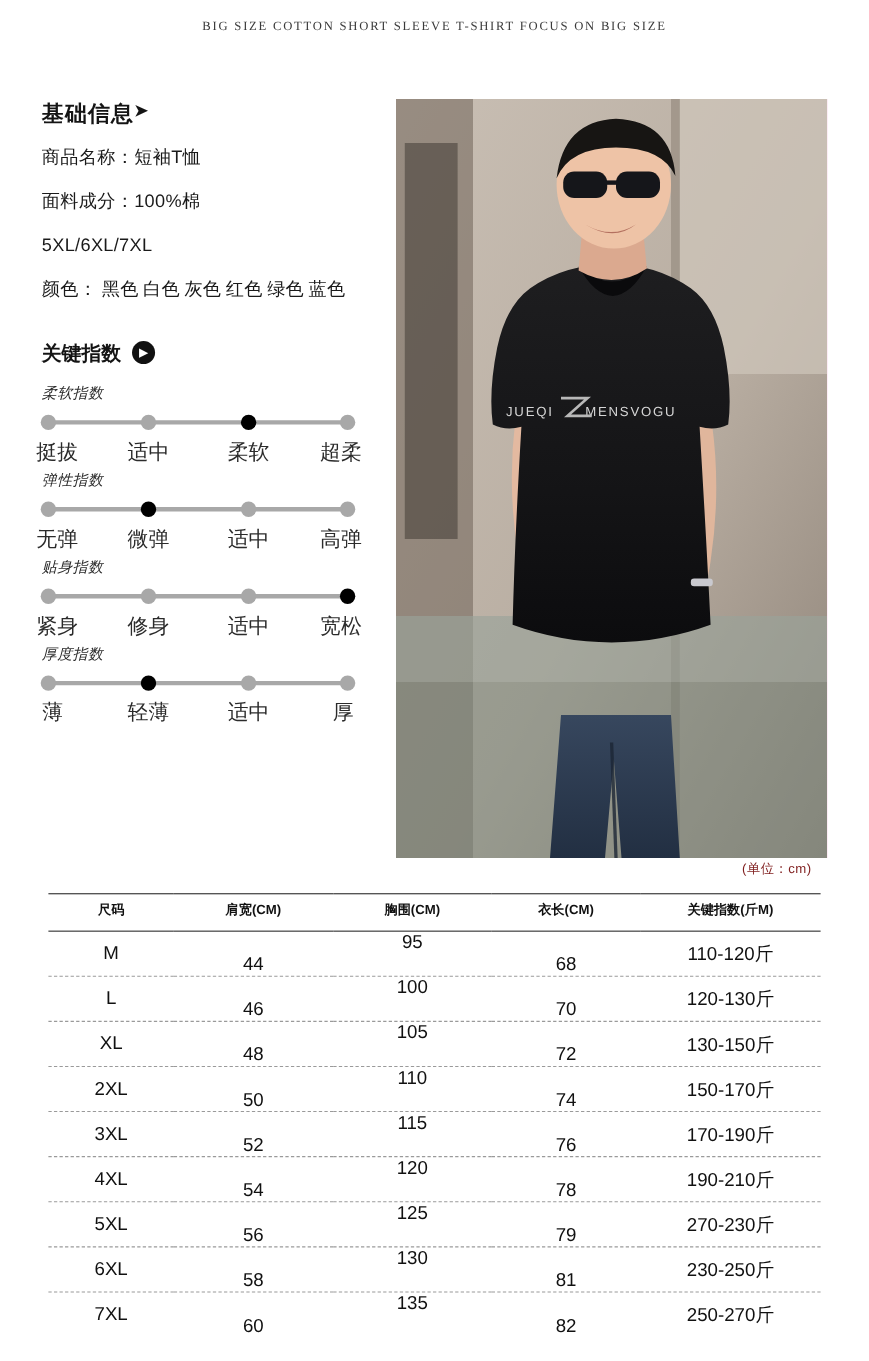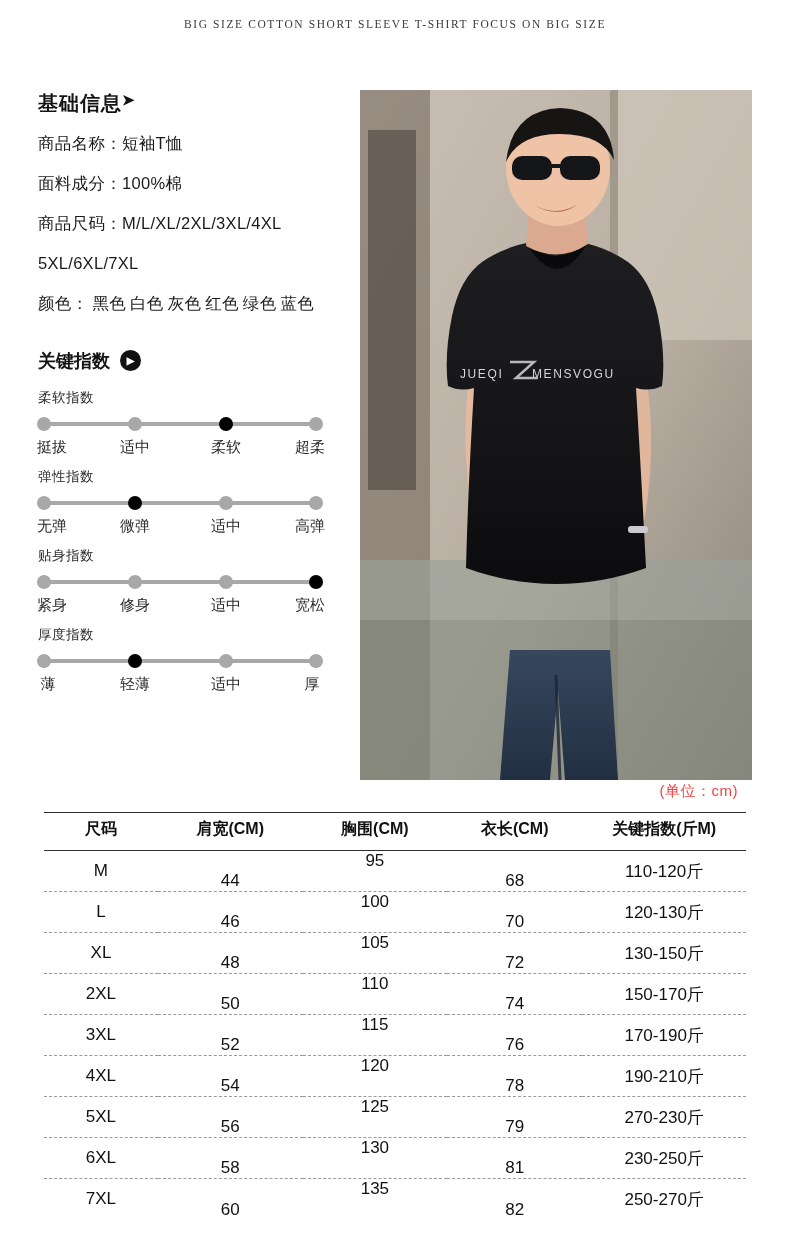--- a/index.html
+++ b/index.html
@@ -85,20 +85,21 @@
     color: #141414;
     margin-bottom: 16px;
   }
 
   .kpi-group { margin-bottom: 12px; }
   .kpi-name {
     font-size: 13.5px;
     color: #2b2b2b;
     margin-bottom: 10px;
     letter-spacing: 0.5px;
+    font-style: italic;
   }
 
   .slider {
     position: relative;
     width: 284px;
     height: 14px;
     margin-bottom: 7px;
   }
   .slider .track {
     position: absolute;
@@ -115,21 +116,21 @@
     border-radius: 50%;
     background: #a8a8a8;
     transform: translateX(-50%);
   }
   .slider .dot.active { background: #000; }
 
   .ticks {
     position: relative;
     width: 284px;
     height: 18px;
-    font-size: 15px;
+    font-size: 19px;
     color: #2b2b2b;
   }
   .ticks span {
     position: absolute;
     top: 0;
     transform: translateX(-50%);
     white-space: nowrap;
   }
 
   
@@ -142,41 +143,41 @@
     overflow: hidden;
     background: #f9a8d4;
   }
   .photo svg { display: block; }
 
   
   .unit-note {
     position: absolute;
     right: 52px;
     top: 782px;
-    font-size: 15px;
-    color: #ef4444;
+    font-size: 12px;
+    color: #7f1d1d;
     letter-spacing: 0.5px;
   }
 
   table.size-table {
     position: absolute;
     left: 44px;
     top: 812px;
     width: 702px;
     border-collapse: collapse;
   }
   table.size-table th,
   table.size-table td {
     text-align: center;
     font-weight: normal;
     border: none;
     border-bottom: 1px dashed #9a9a9a;
   }
   table.size-table thead th {
-    font-size: 16px;
+    font-size: 12px;
     font-weight: 600;
     color: #111;
     padding: 6px 0 10px 0;
     border-top: 1px solid #2d2d2d;
     border-bottom: 1px solid #2d2d2d;
   }
   table.size-table tbody td {
     font-size: 17px;
     color: #111;
     height: 41px;
@@ -209,23 +210,20 @@
     <div class="sec-title">
       <span>基础信息</span>
       <span class="arrow-plain">➤</span>
     </div>
 
     <div class="info-line">
       <span class="label">商品名称：</span><span>短袖T恤</span>
     </div>
     <div class="info-line">
       <span class="label">面料成分：</span><span>100%棉</span>
-    </div>
-    <div class="info-line">
-      <span class="label">商品尺码：</span><span>M/L/XL/2XL/3XL/4XL</span>
     </div>
     <div class="info-line">
       <span>5XL/6XL/7XL</span>
     </div>
     <div class="info-line colors">
       <span class="label">颜色：</span><span>黑色</span><span>白色</span><span>灰色</span><span>红色</span><span>绿色</span><span>蓝色</span>
     </div>
 
     <div class="kpi-block">
       <div class="kpi-title">

